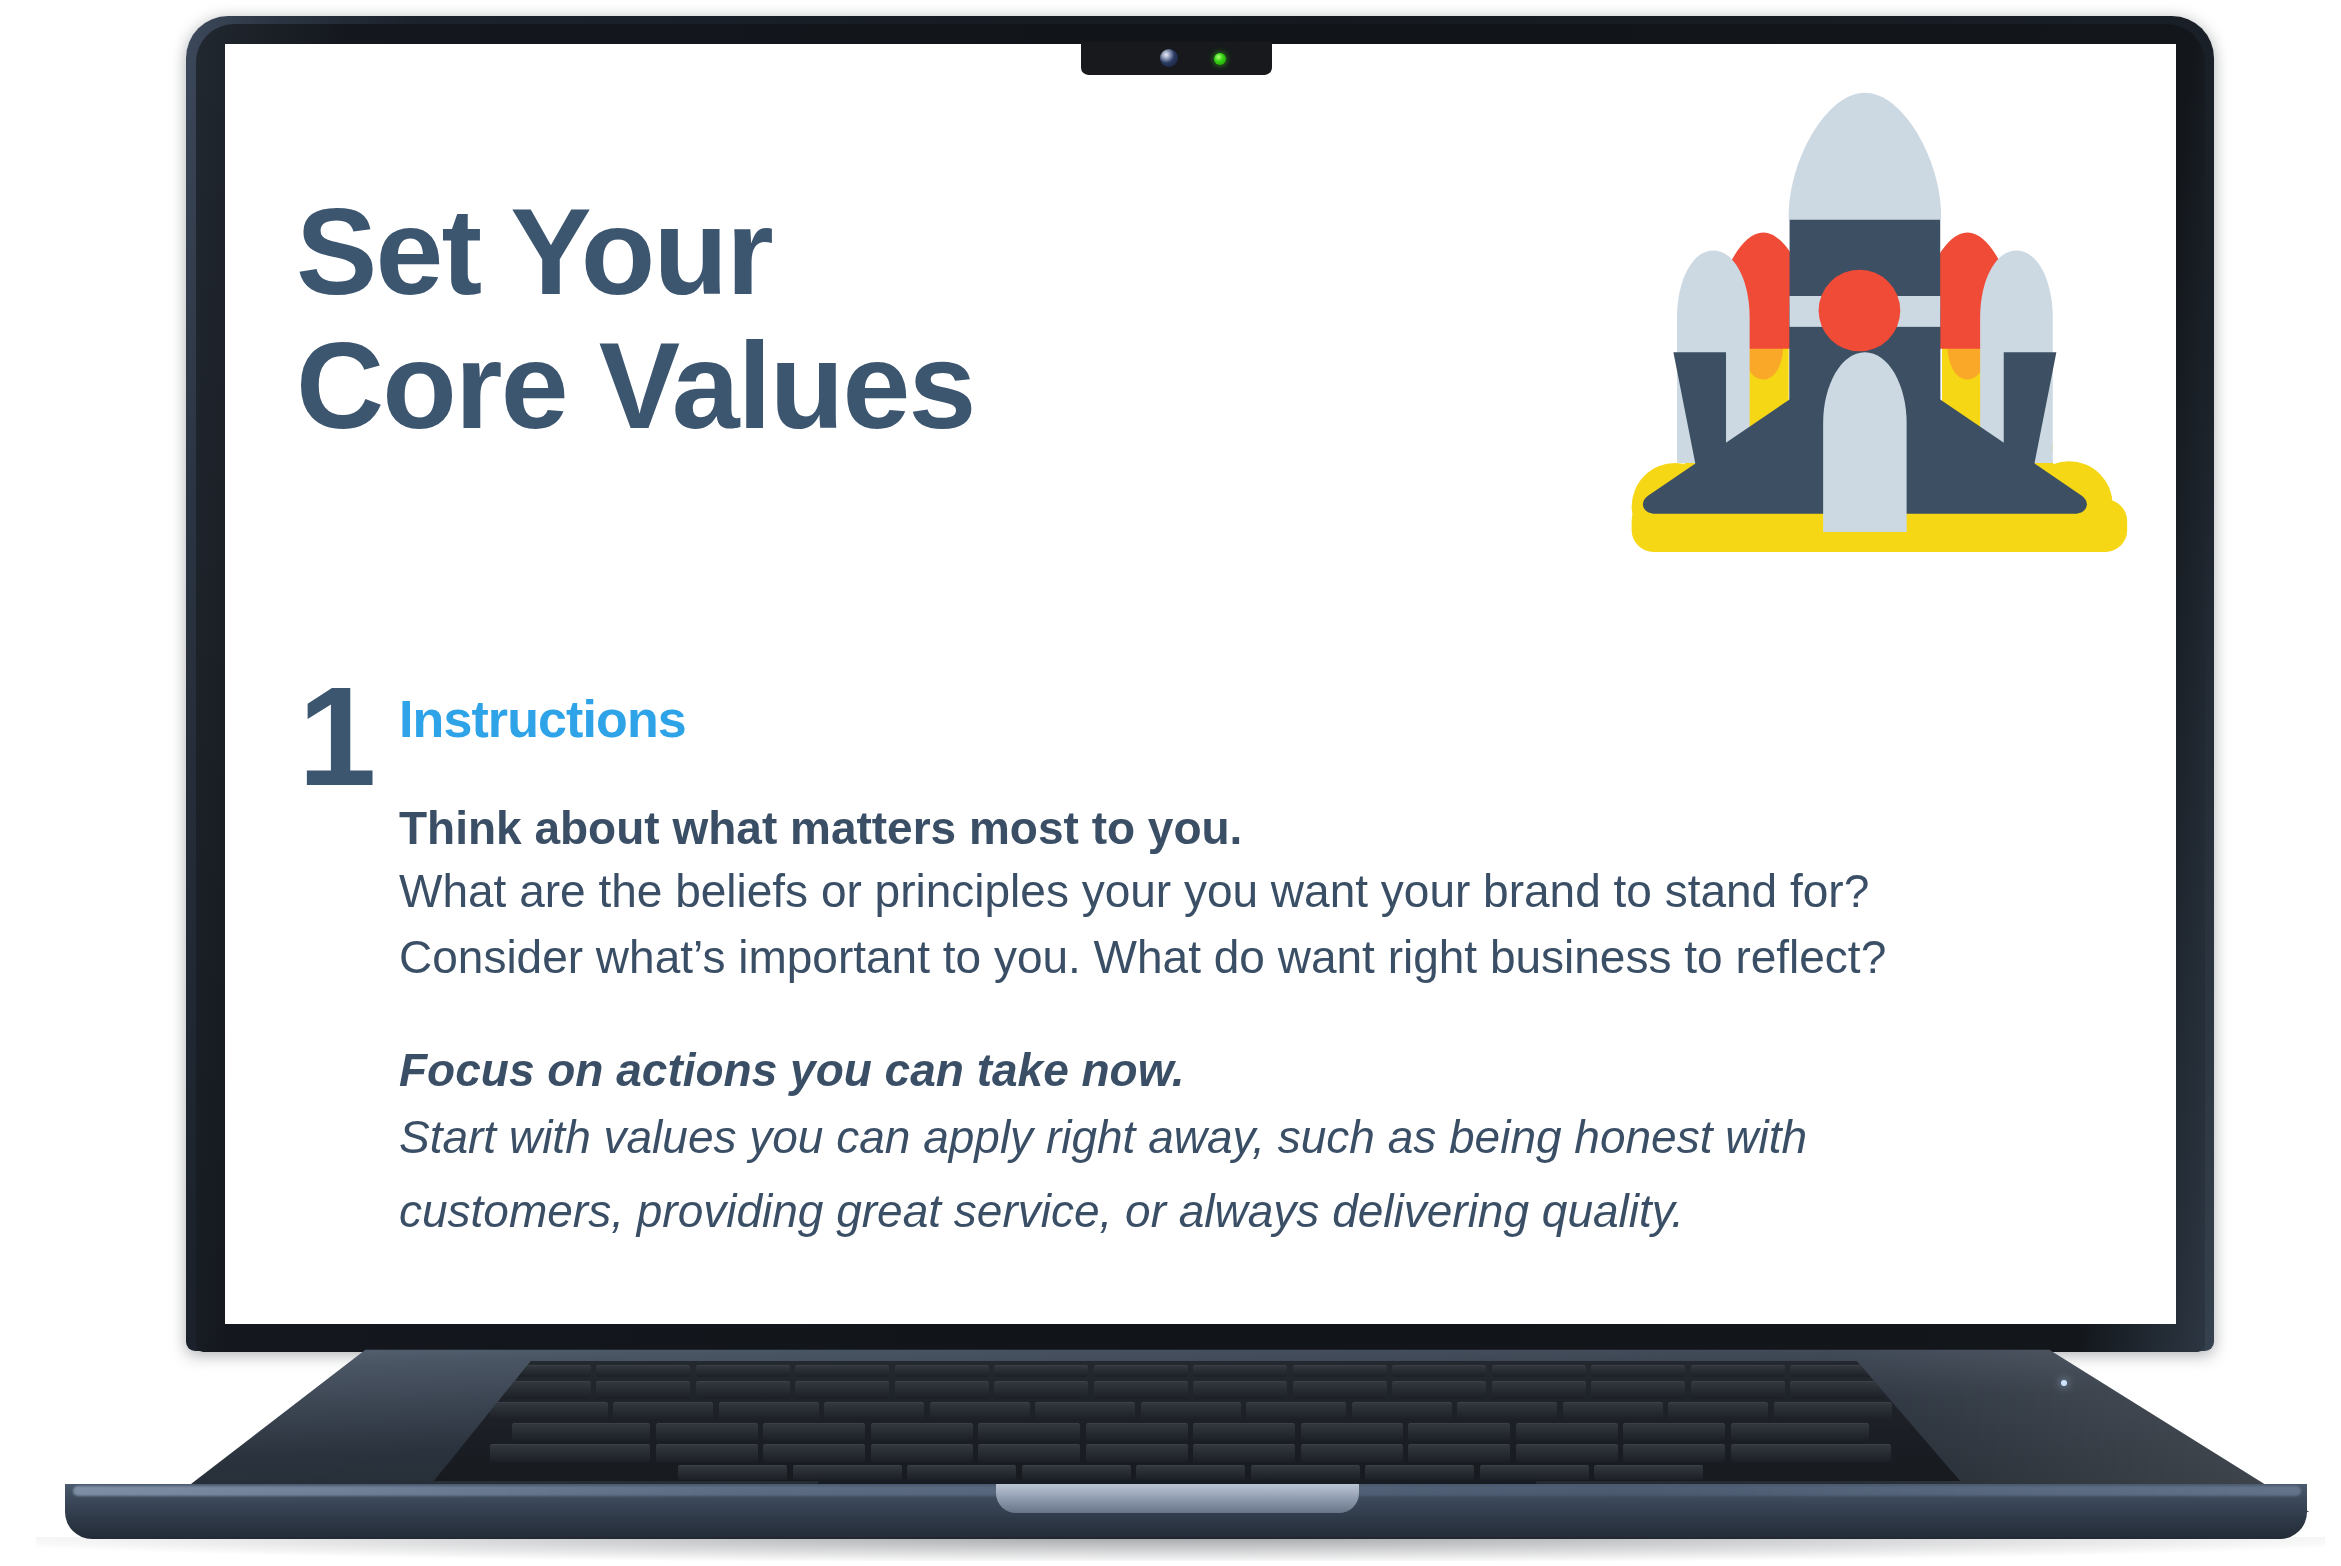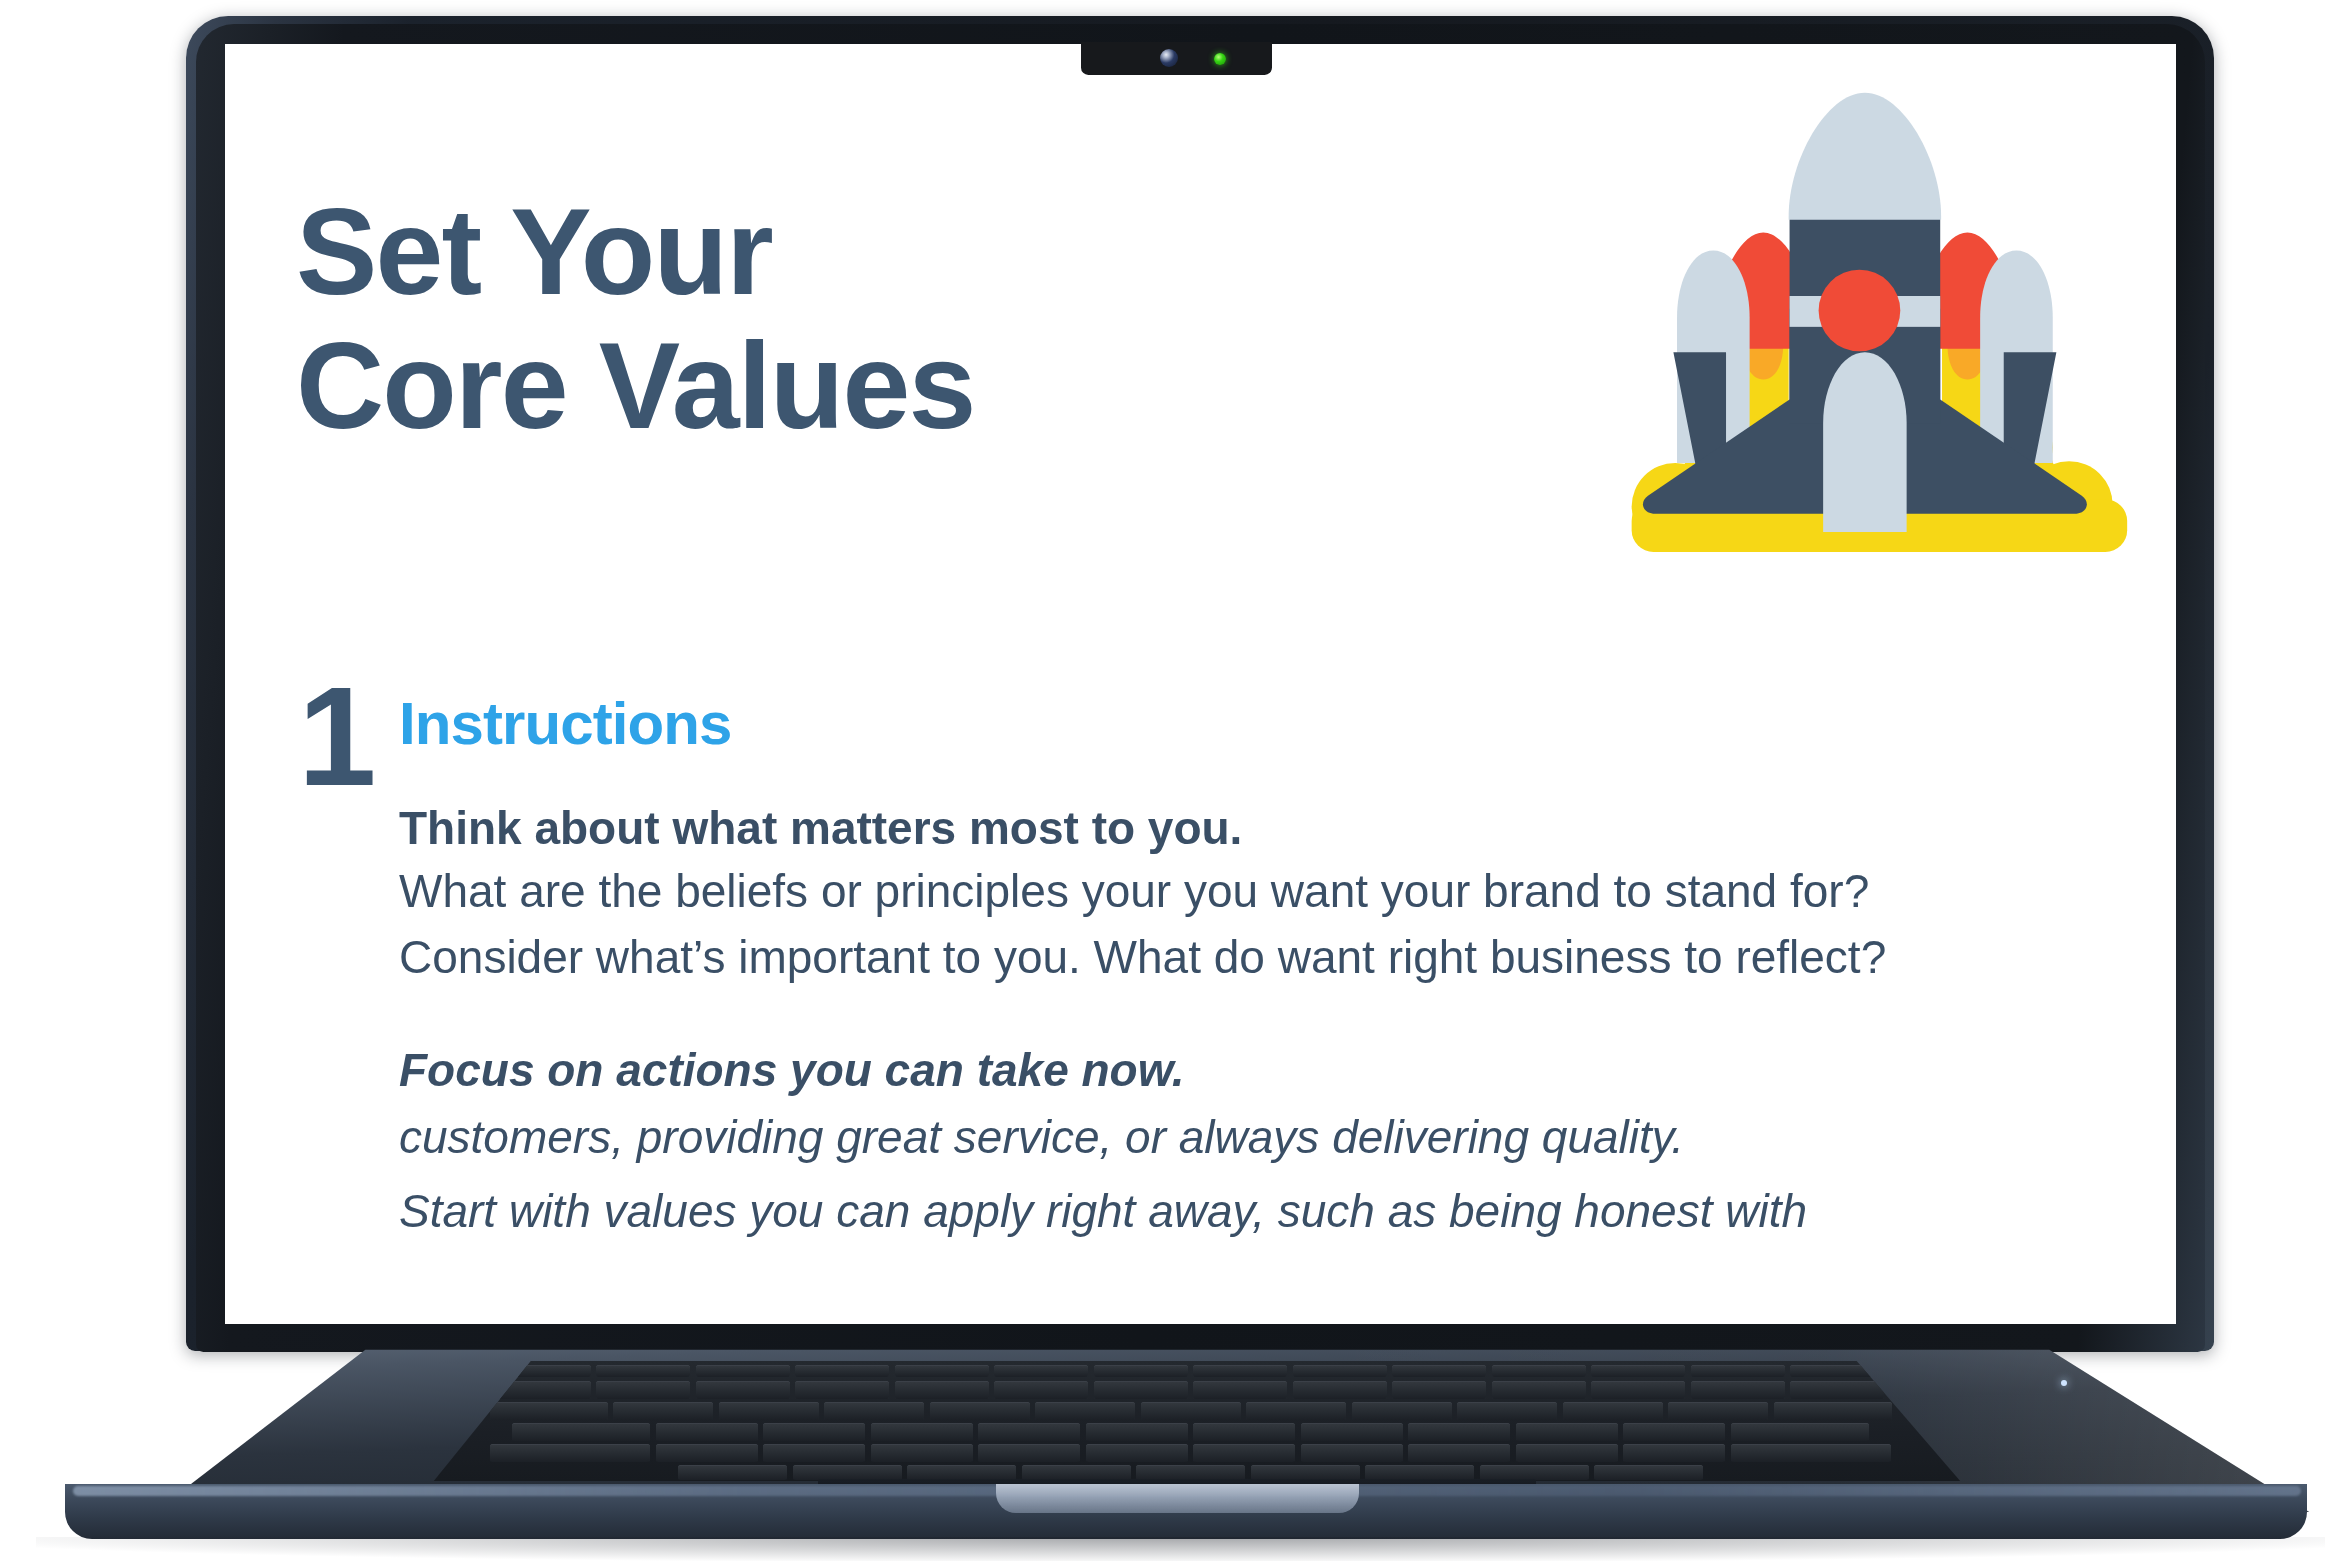--- a/index.html
+++ b/index.html
@@ -228,21 +228,21 @@
     font-weight: bold;
     line-height: 1;
     letter-spacing: -3.6px;
   }
 
   .instructions-heading {
     position: absolute;
     left: 174px;
     top: 645px;
     color: #2ea3e8;
-    font-size: 60px;
+    font-size: 52px;
     font-weight: bold;
     letter-spacing: -0.9px;
   }
 
   .body-block {
     position: absolute;
     left: 174px;
     top: 754px;
     width: 1599px;
     color: #3a4f66;
@@ -291,22 +291,22 @@
         <div class="instructions-heading">Instructions</div>
 
         <div class="body-block">
           <div class="para">
             <span class="lead">Think about what matters most to you.</span>
             <span class="line">What are the beliefs or principles your you want your brand to stand for?</span>
             <span class="line">Consider what’s important to you. What do want right business to reflect?</span>
           </div>
           <div class="para para-2">
             <span class="lead">Focus on actions you can take now.</span>
+            <span class="line line-wide">Start with values you can apply right away, such as being honest with</span>
             <span class="line line-wide">customers, providing great service, or always delivering quality.</span>
-            <span class="line line-wide">Start with values you can apply right away, such as being honest with</span>
           </div>
         </div>
 
         <div class="rocket">
           <svg viewBox="0 0 620 530" width="563" height="481" xmlns="http://www.w3.org/2000/svg" aria-hidden="true">
 
             <g fill="#f6d716">
               <circle cx="86" cy="470" r="48"></circle>
               <circle cx="150" cy="445" r="58"></circle>
               <circle cx="225" cy="432" r="52"></circle>

